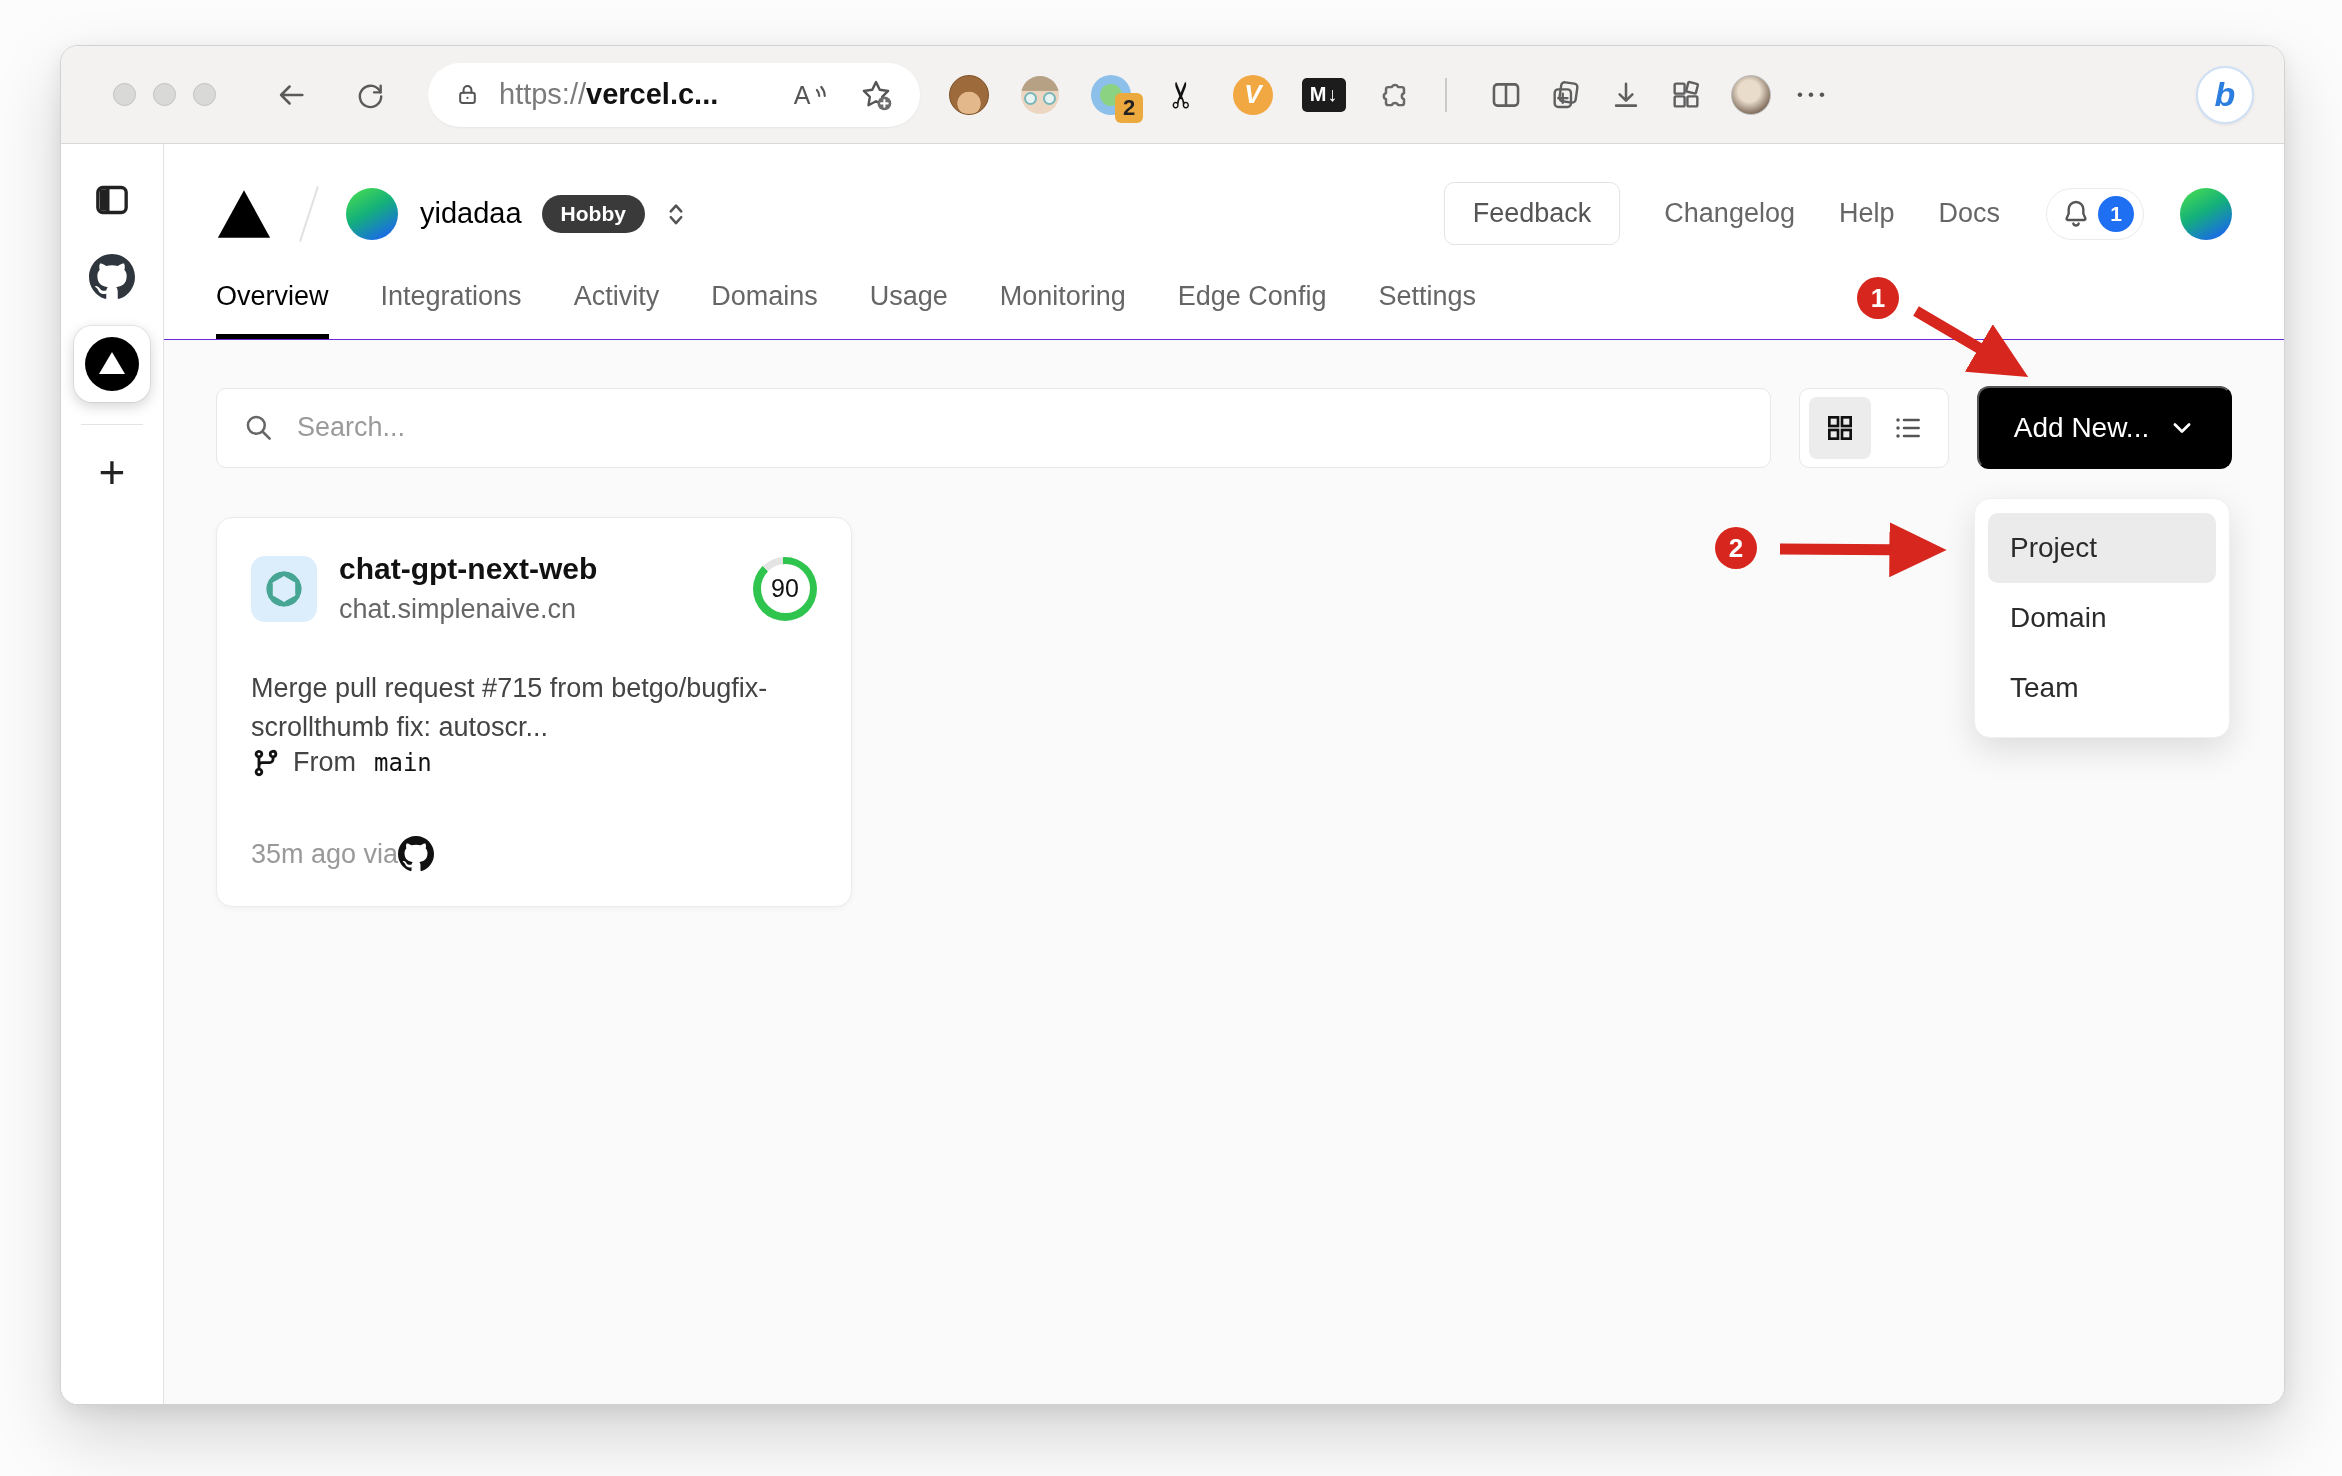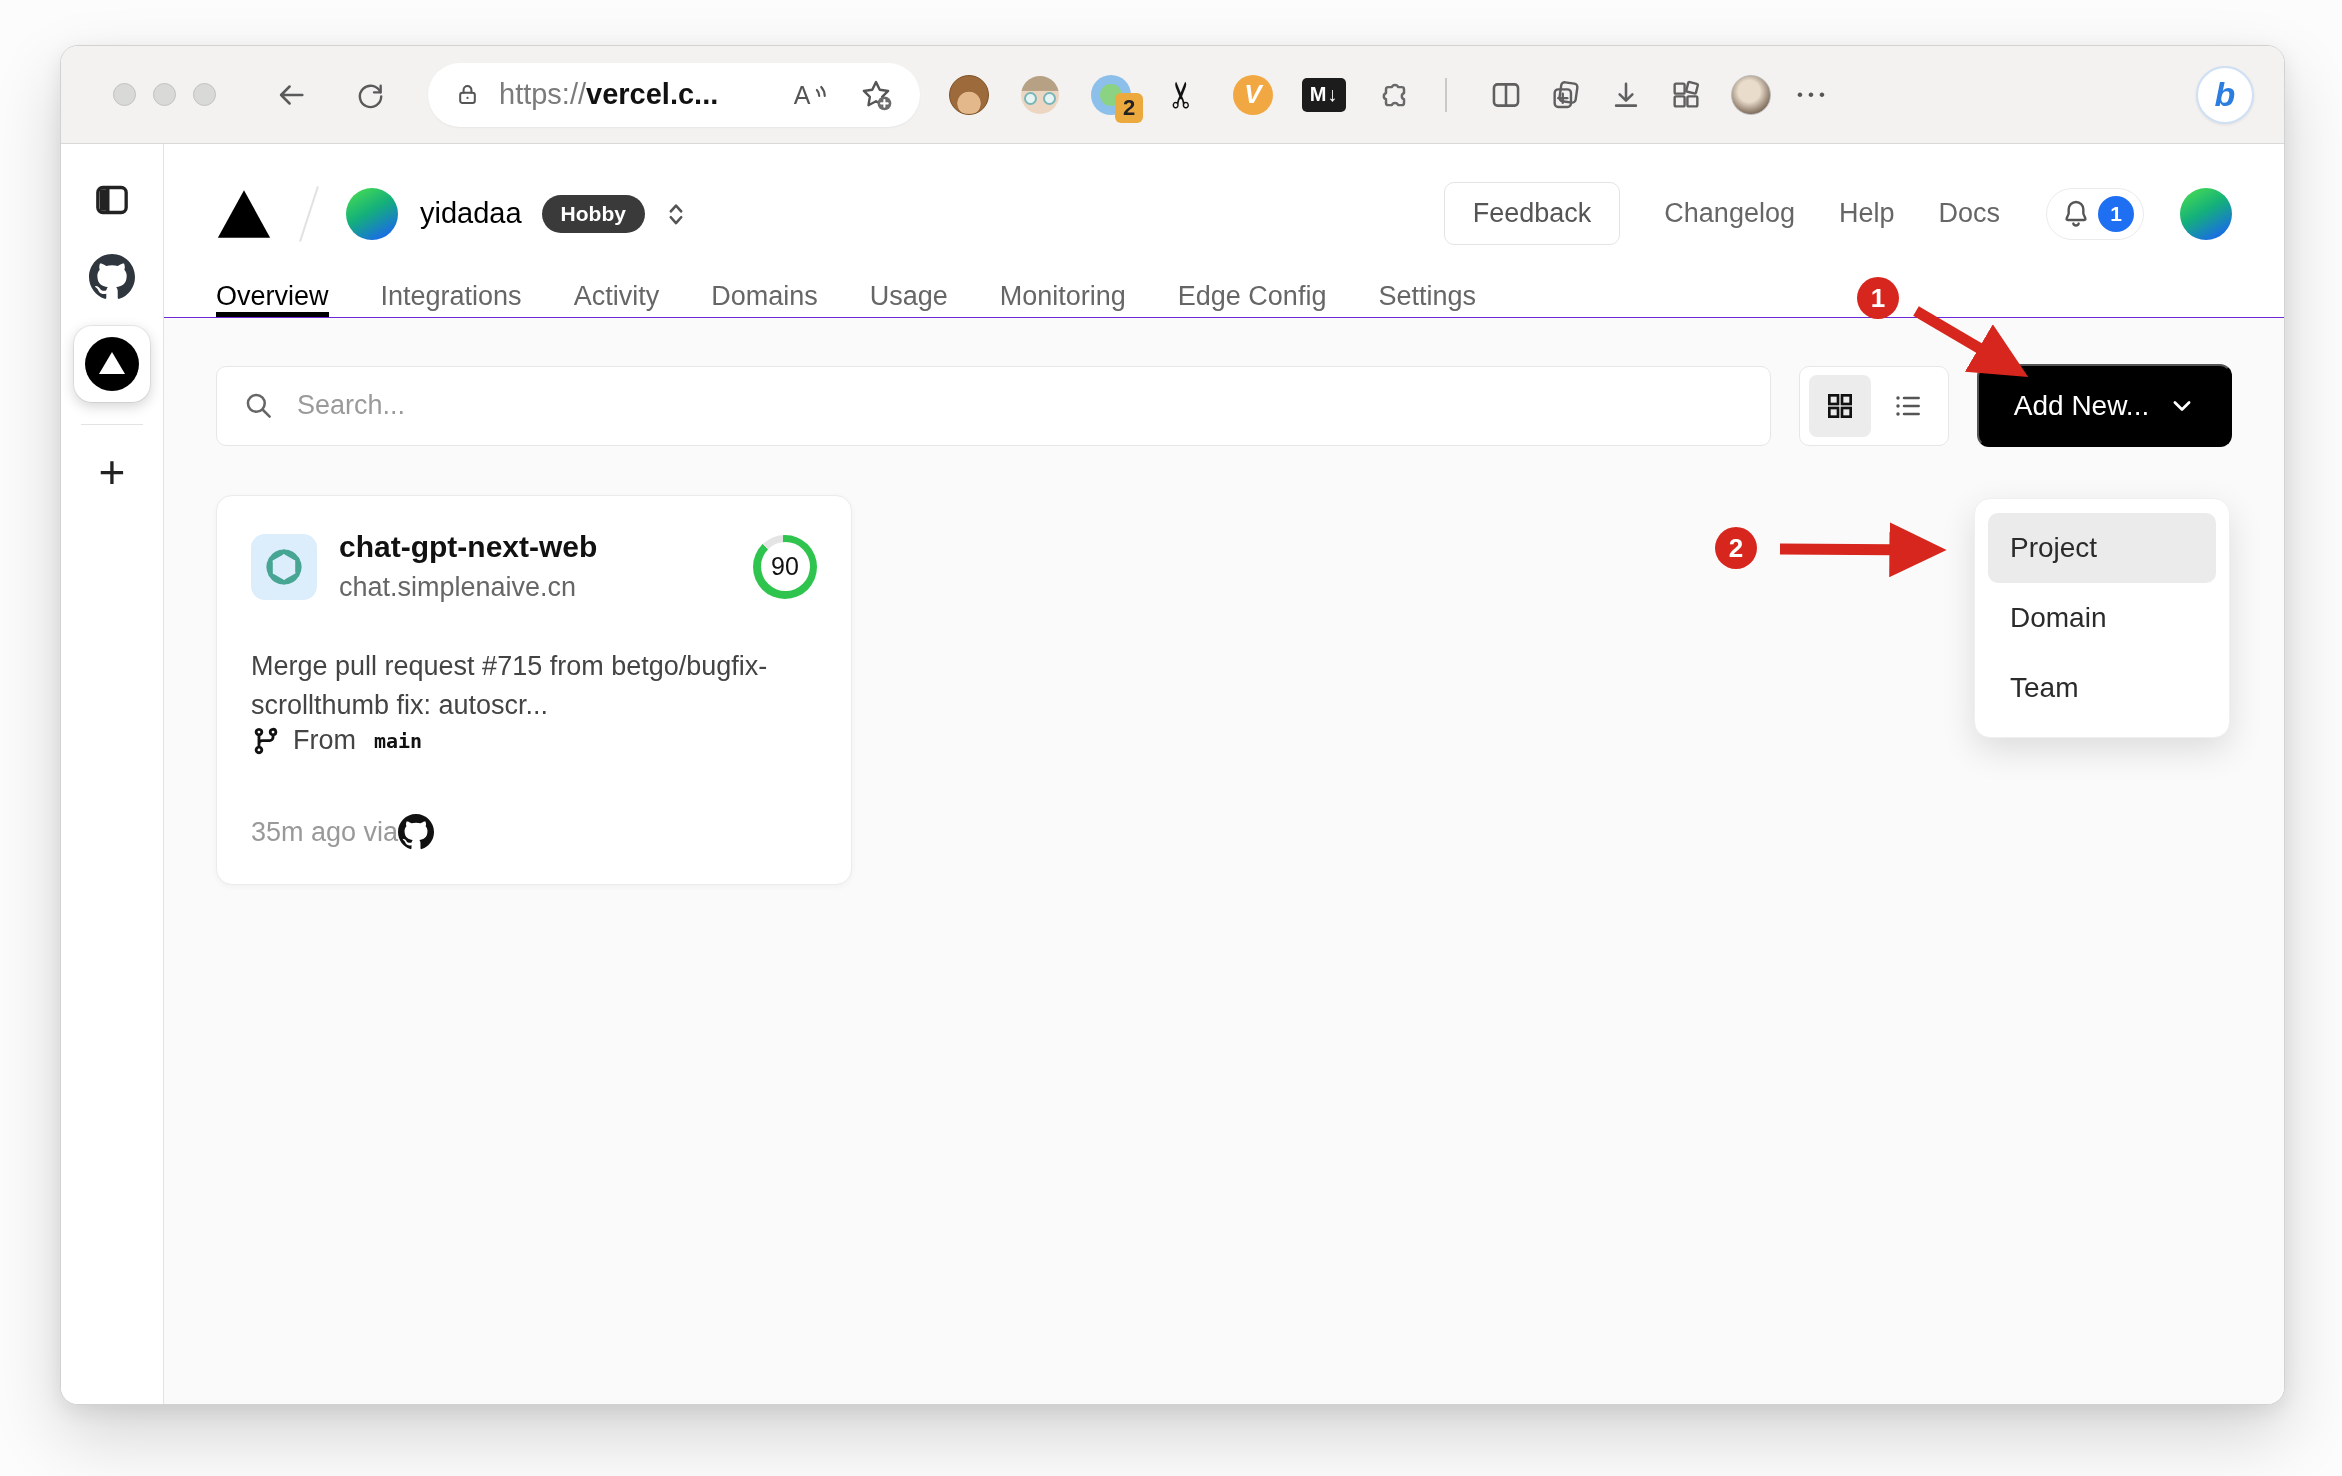--- a/index.html
+++ b/index.html
@@ -88,21 +88,21 @@
   .feedback-btn { border:1px solid #e3e3e3; background:#fff; border-radius:10px;
     font-size:27px; color:#555; padding:15px 28px; }
   .hlink { font-size:27px; color:#666; margin-left:44px; }
   .bellwrap { margin-left:46px; border:1px solid #ebebeb; background:#fff; border-radius:999px;
     display:flex; align-items:center; padding:7px 9px 7px 13px; gap:6px; }
   .bellbadge { width:36px; height:36px; border-radius:50%; background:#1f6ff2; color:#fff;
     font-size:21px; font-weight:600; display:flex; align-items:center; justify-content:center; }
   .havatar { margin-left:36px; }
   
   .tabs { display:flex; gap:52px; margin-top:36px; }
-  .tab { font-size:27px; color:#666; border-bottom:5px solid transparent; }
+  .tab { font-size:27px; color:#666; padding-bottom:22px; border-bottom:5px solid transparent; }
   .tab.active { color:#000; font-weight:500; border-bottom-color:#000; }
   
   .content { flex:1; background:#fafafa; padding:46px 52px; position:relative; }
   .controls { display:flex; align-items:center; gap:28px; }
   .search { flex:1; height:80px; background:#fff; border:1px solid #e7e7e7; border-radius:10px;
     display:flex; align-items:center; padding:0 26px; }
   .search .ph { margin-left:22px; font-size:27px; color:#9a9a9a; }
   .viewtoggle { height:80px; width:150px; background:#fff; border:1px solid #e7e7e7; border-radius:10px;
     display:flex; align-items:center; justify-content:space-between; padding:9px; }
   .vt-btn { width:62px; height:62px; border-radius:8px; display:flex; align-items:center; justify-content:center; }
@@ -118,21 +118,21 @@
   .proj-meta { margin-left:22px; min-width:0; }
   .proj-name { font-size:30px; font-weight:700; color:#111; }
   .proj-domain { font-size:27px; color:#666; margin-top:8px; }
   .ring { margin-left:auto; width:64px; height:64px; border-radius:50%;
     background:conic-gradient(from -44deg, #e4e4e4 0 40deg, #2ec44e 40deg 360deg);
     display:flex; align-items:center; justify-content:center; }
   .ring .inner { width:49px; height:49px; border-radius:50%; background:#fff;
     display:flex; align-items:center; justify-content:center; font-size:25px; color:#111; }
   .commit { margin-top:44px; font-size:27px; color:#444; line-height:1.45; max-width:568px; }
   .branch-row { display:flex; align-items:center; gap:12px; font-size:27px; color:#444; }
-  .branch-name { font-family:"DejaVu Sans Mono",monospace; font-size:20px; color:#111; margin-left:6px;font-weight:bold; }
+  .branch-name { font-family:"DejaVu Sans Mono",monospace; font-size:24px; color:#111; margin-left:6px; }
   .card-foot { margin-top:58px; display:flex; align-items:center; font-size:27px; color:#999; }
   
   .dropdown { position:absolute; left:1913px; top:452px; width:256px; background:#fff;
     border:1px solid #f0f0f0; border-radius:16px; padding:14px 13px;
     box-shadow:0 12px 34px rgba(0,0,0,.12); z-index:40; }
   .dd-item { height:70px; display:flex; align-items:center; padding-left:22px;
     font-size:28px; color:#2b2b2b; border-radius:10px; }
   .dd-item.sel { background:#ebebeb; }
   
   .overlay { position:absolute; inset:0; z-index:50; pointer-events:none; }

